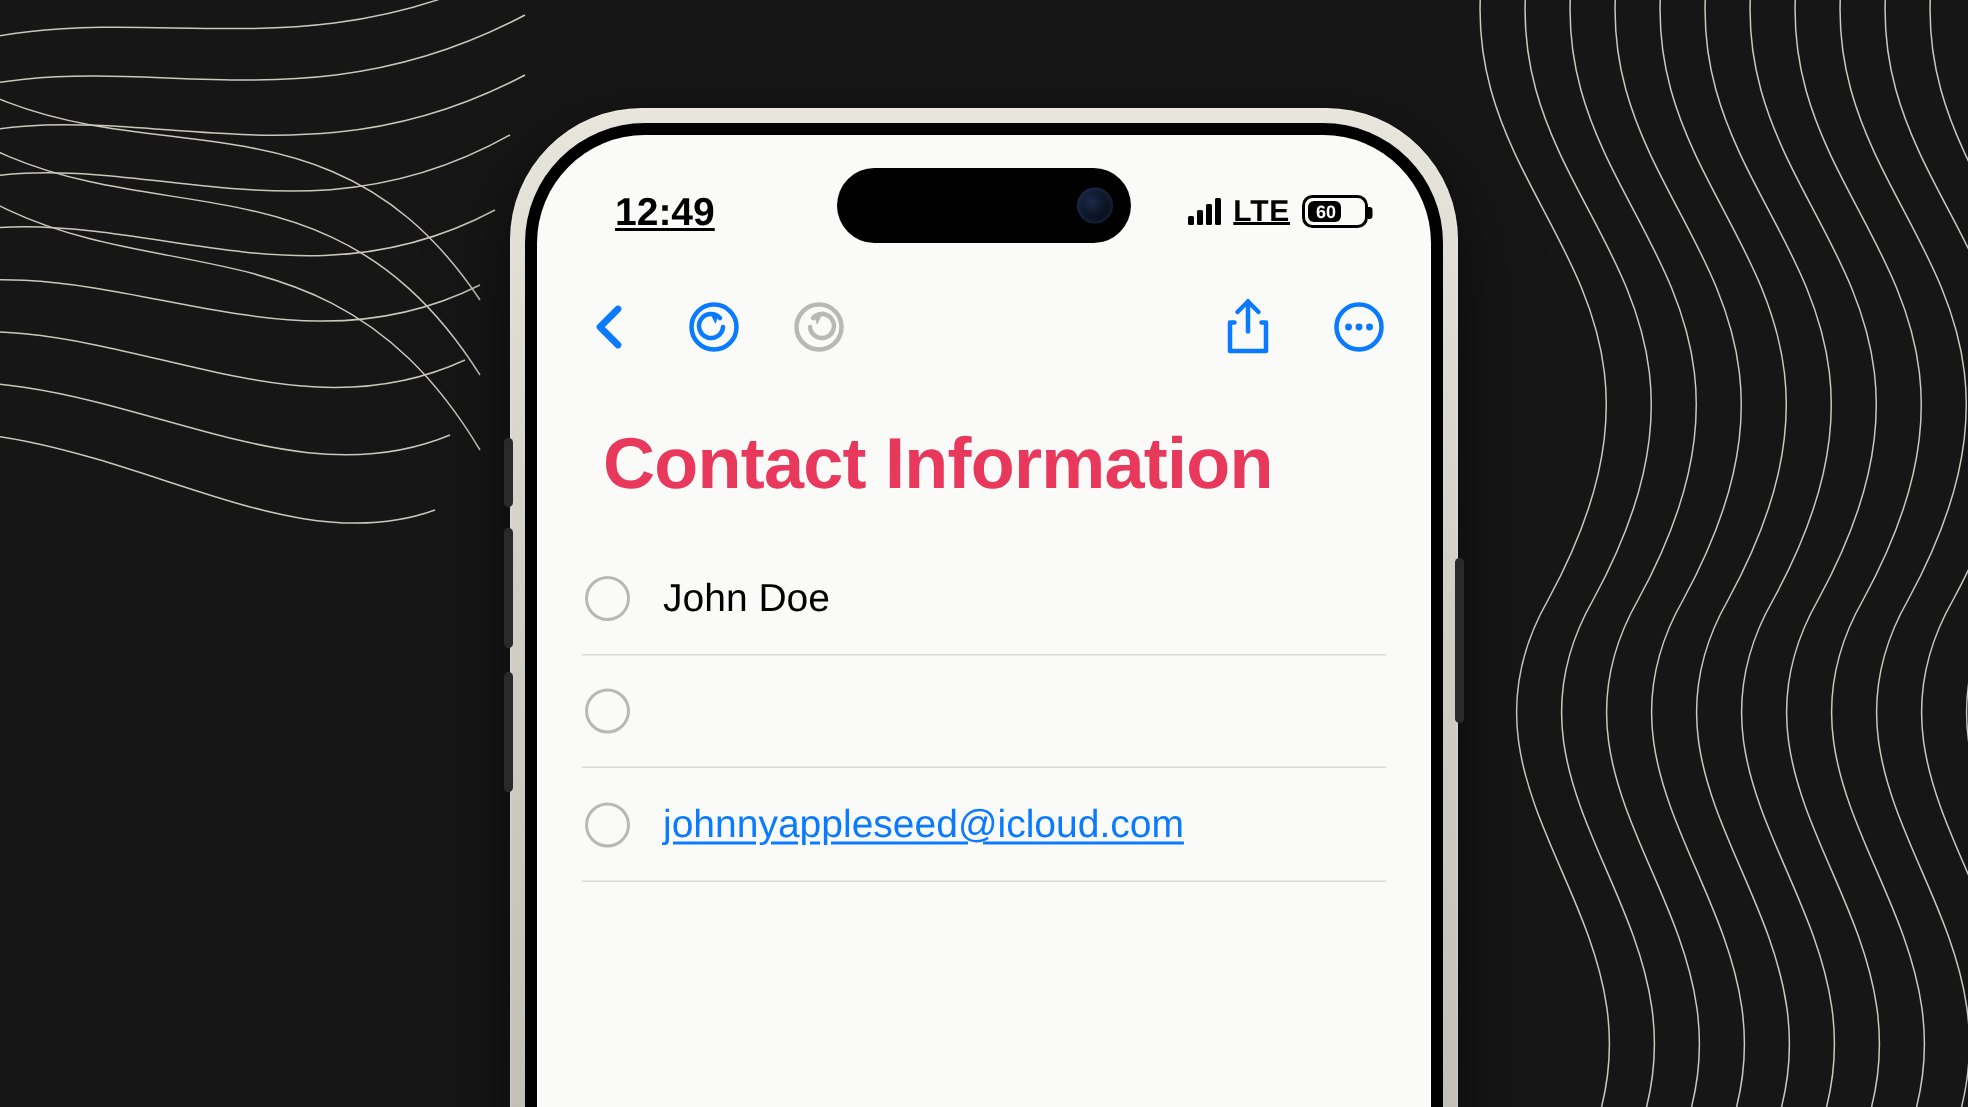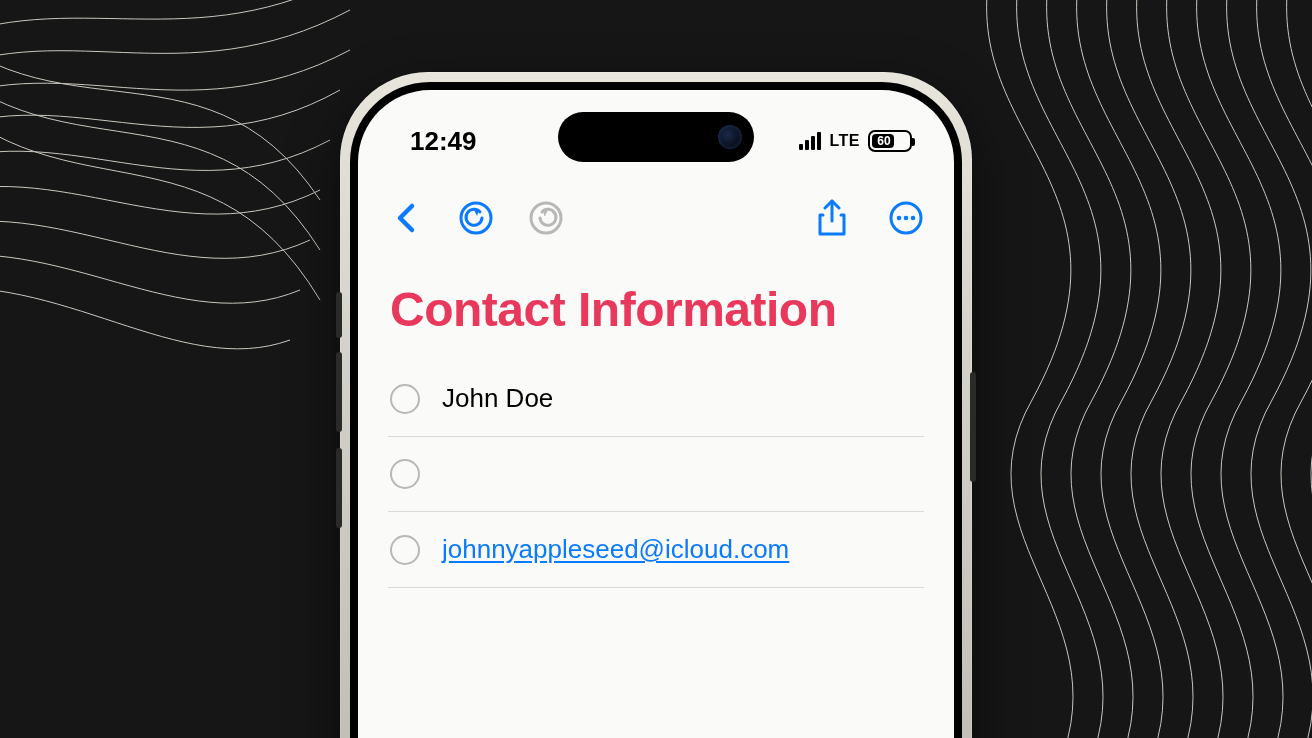--- a/index.html
+++ b/index.html
@@ -54,35 +54,35 @@
   .camera-dot {
     width:24px; height:24px; border-radius:50%;
     background: radial-gradient(circle at 40% 40%, #1b2a4a 0%, #0a1220 55%, #000 100%);
     box-shadow: inset 0 0 4px rgba(80,120,200,.4);
   }
 
   .status-bar {
     position:absolute; top:0; left:0; right:0; height:78px;
     display:flex; align-items:center; justify-content:space-between;
     padding: 24px 42px 0 52px;
-    font-weight:600; font-size:26px; color:#000;
+    font-weight:600; font-size:26px; color:#000;text-decoration:underline;
   }
   .status-right { display:flex; align-items:center; gap:8px; }
   .battery {
     display:inline-flex; align-items:center;
     width:44px; height:22px; border:2px solid #000; border-radius:7px;
     position:relative; padding:2px;
   }
   .battery::after {
     content:""; position:absolute; right:-5px; top:6px; width:3px; height:8px;
     background:#000; border-radius:0 2px 2px 0;
   }
   .battery-fill { height:100%; background:#000; border-radius:4px; }
   .battery-text { position:absolute; left:0; right:12px; text-align:center; font-size:12px; font-weight:700; color:#fff; mix-blend-mode:difference; }
-  .lte { font-size:16px; font-weight:700; letter-spacing:.5px; }
+  .lte { font-size:20px; font-weight:700; letter-spacing:.5px; }
   .signal { display:inline-flex; align-items:flex-end; gap:2px; height:18px; }
   .signal i { width:4px; background:#000; border-radius:1px; }
   .signal i:nth-child(1){height:6px}.signal i:nth-child(2){height:10px}
   .signal i:nth-child(3){height:14px}.signal i:nth-child(4){height:18px}
 
   .toolbar {
     position:absolute; top:100px; left:0; right:0; height:56px;
     display:flex; align-items:center; padding:0 28px;
     color:#0a7aff;
   }
@@ -90,21 +90,21 @@
   .tb-right { margin-left:auto; display:flex; align-items:center; gap:34px; }
   .tb-btn { width:40px; height:40px; display:flex; align-items:center; justify-content:center; cursor:pointer; }
   .disabled svg { stroke:#b8b8b6 !important; color:#b8b8b6 !important; }
 
   .content {
     position:absolute; top:180px; left:0; right:0; bottom:0;
     padding: 0 30px;
   }
   .title {
     font-size:48px; font-weight:800; color:#e8395c;
-    letter-spacing:-0.5px; margin: 12px 0 24px 2px;
+    letter-spacing:-0.5px; margin: 12px 0 24px 14px;
   }
   .row {
     display:flex; align-items:flex-end; gap:22px;
     padding:22px 2px;
     border-bottom:1px solid #d9d9d6;
     font-size:26px;
   }
   .row:first-of-type { border-top:none; }
   .chk {
     flex:0 0 30px; width:30px; height:30px; border-radius:50%;

